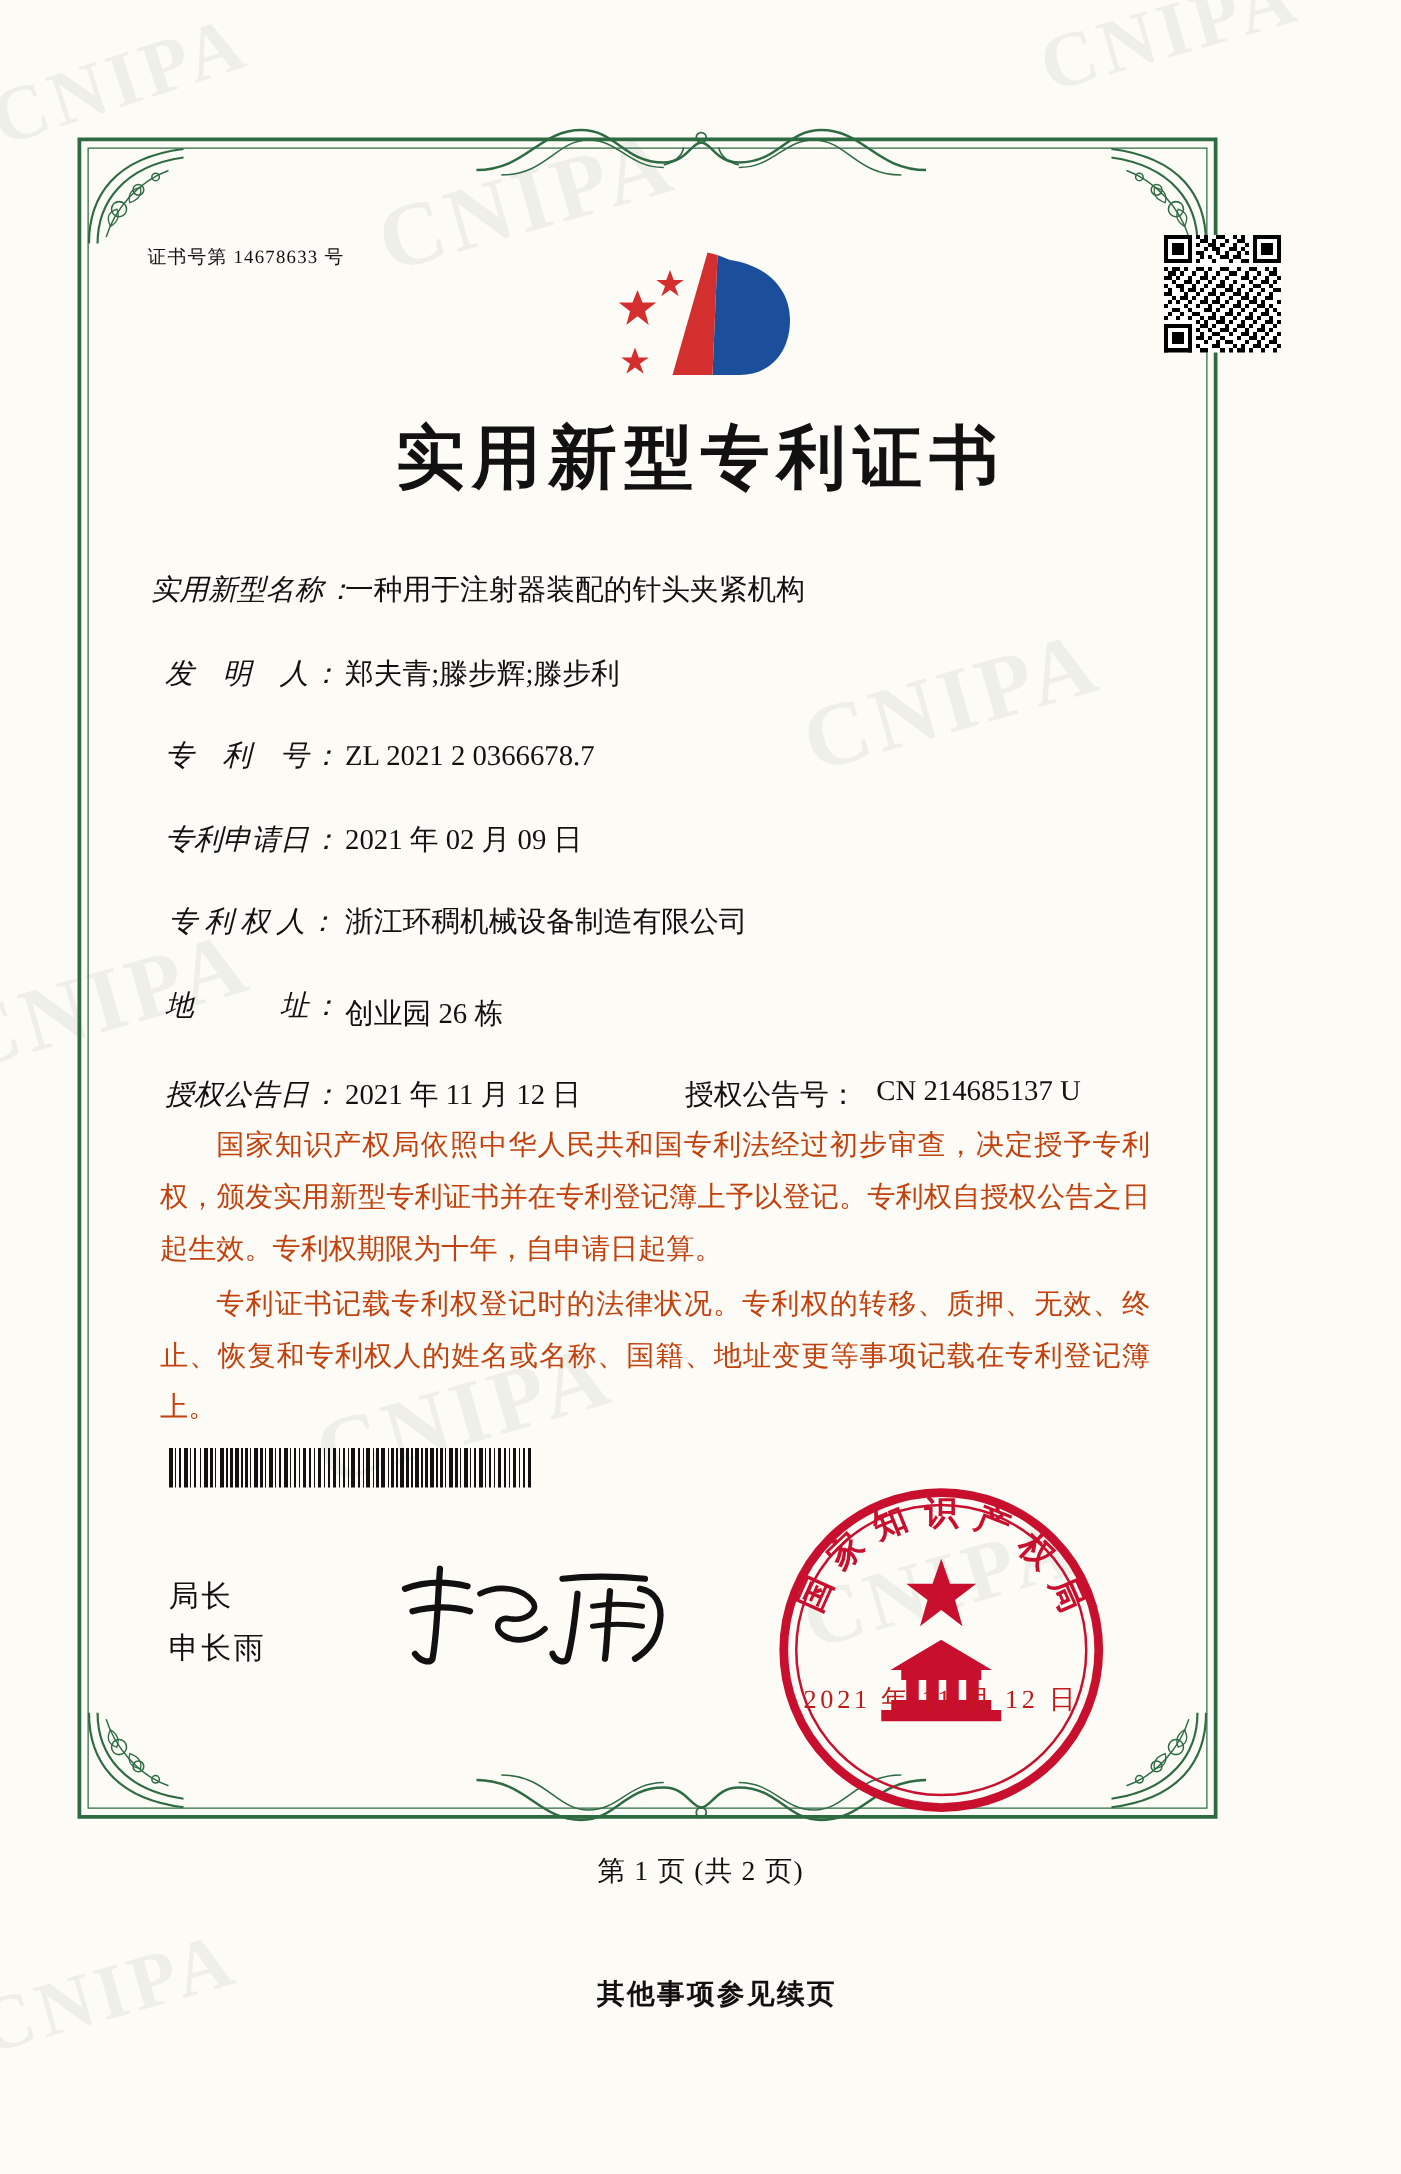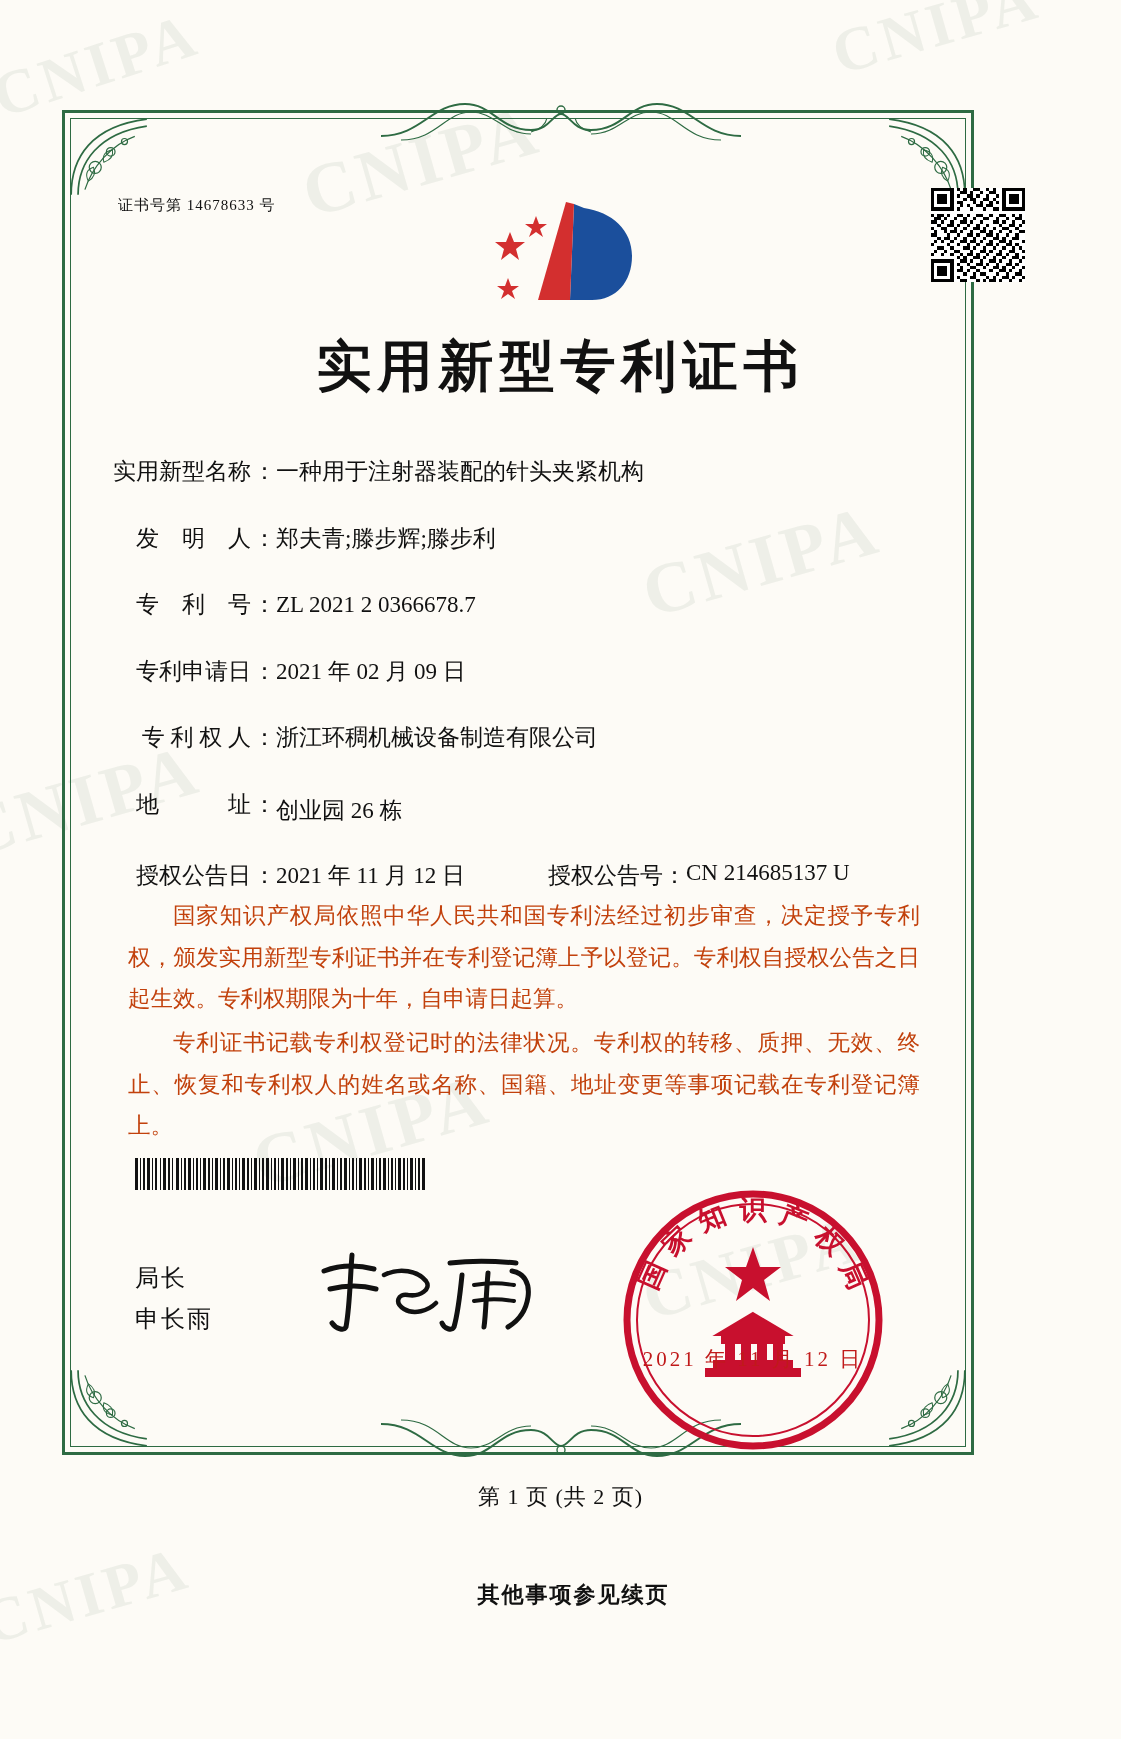--- a/index.html
+++ b/index.html
@@ -145,36 +145,37 @@
     align-items: flex-start;
     font-size: 23px;
     color: #111;
     margin-bottom: 32px;
     line-height: 1.5;
   }
   .flabel {
     width: 148px;
     flex: 0 0 148px;
     display: flex;
-    justify-content: flex-end;
+    justify-content: center;
     white-space: nowrap;
+    font-style: italic;
   }
   .flabel .colon { margin-left: 2px; }
   .fvalue { flex: 1; }
   .fvalue .line2 { display: block; margin-top: 6px; }
 
   .field-row2 {
     display: flex;
     font-size: 23px;
     color: #111;
     margin-bottom: 18px;
   }
   .field-row2 .cell-a { display: flex; width: 420px; }
   .field-row2 .cell-b { display: flex; }
-  .field-row2 .lbl-b { white-space: nowrap; margin-right: 0; text-align: right; }
+  .field-row2 .lbl-b { white-space: nowrap; margin-right: 15px; text-align: right; }
 
   .paragraphs {
     position: absolute;
     left: 128px;
     top: 895px;
     width: 792px;
     font-size: 22.5px;
     line-height: 1.85;
     color: #c2410c;
     text-align: justify;

